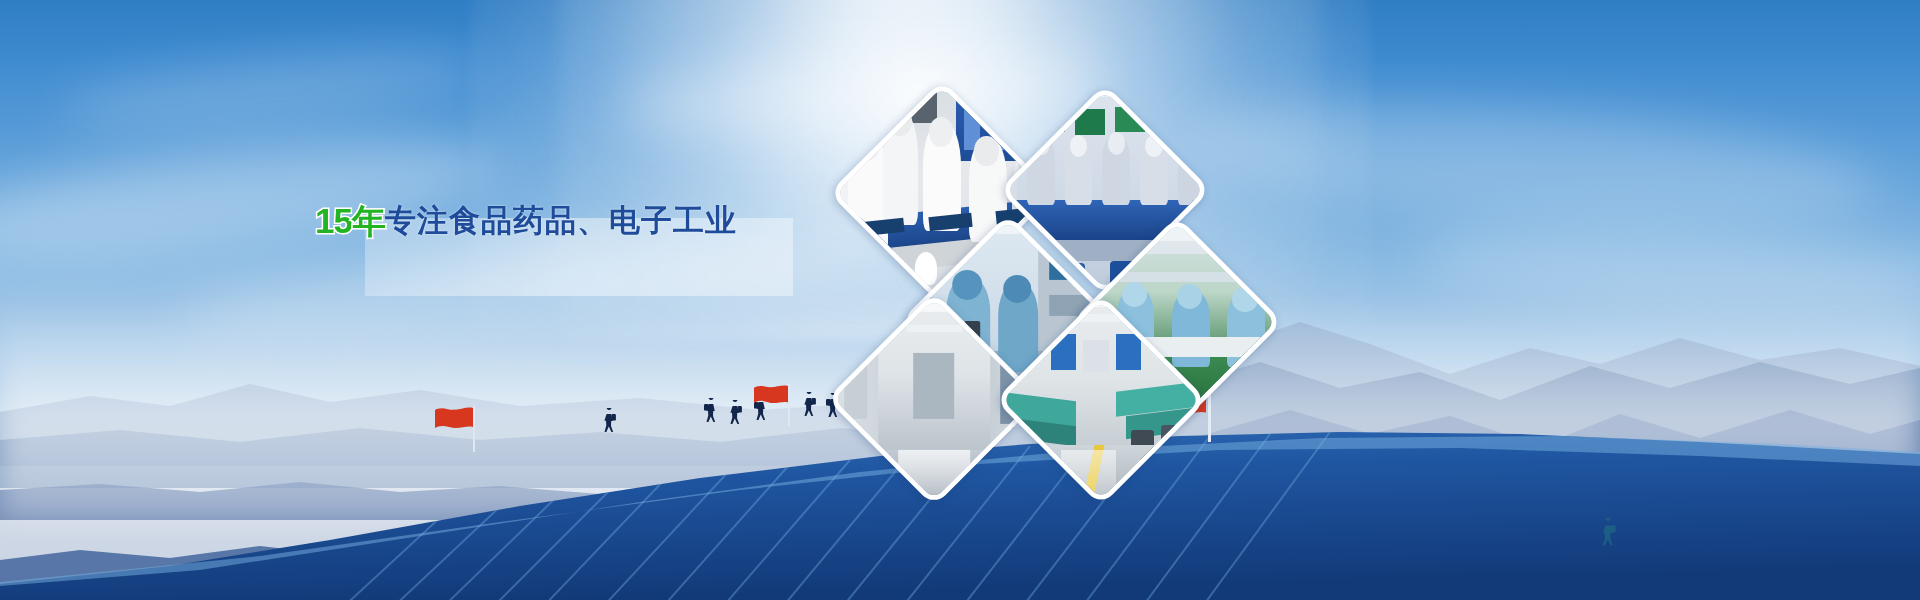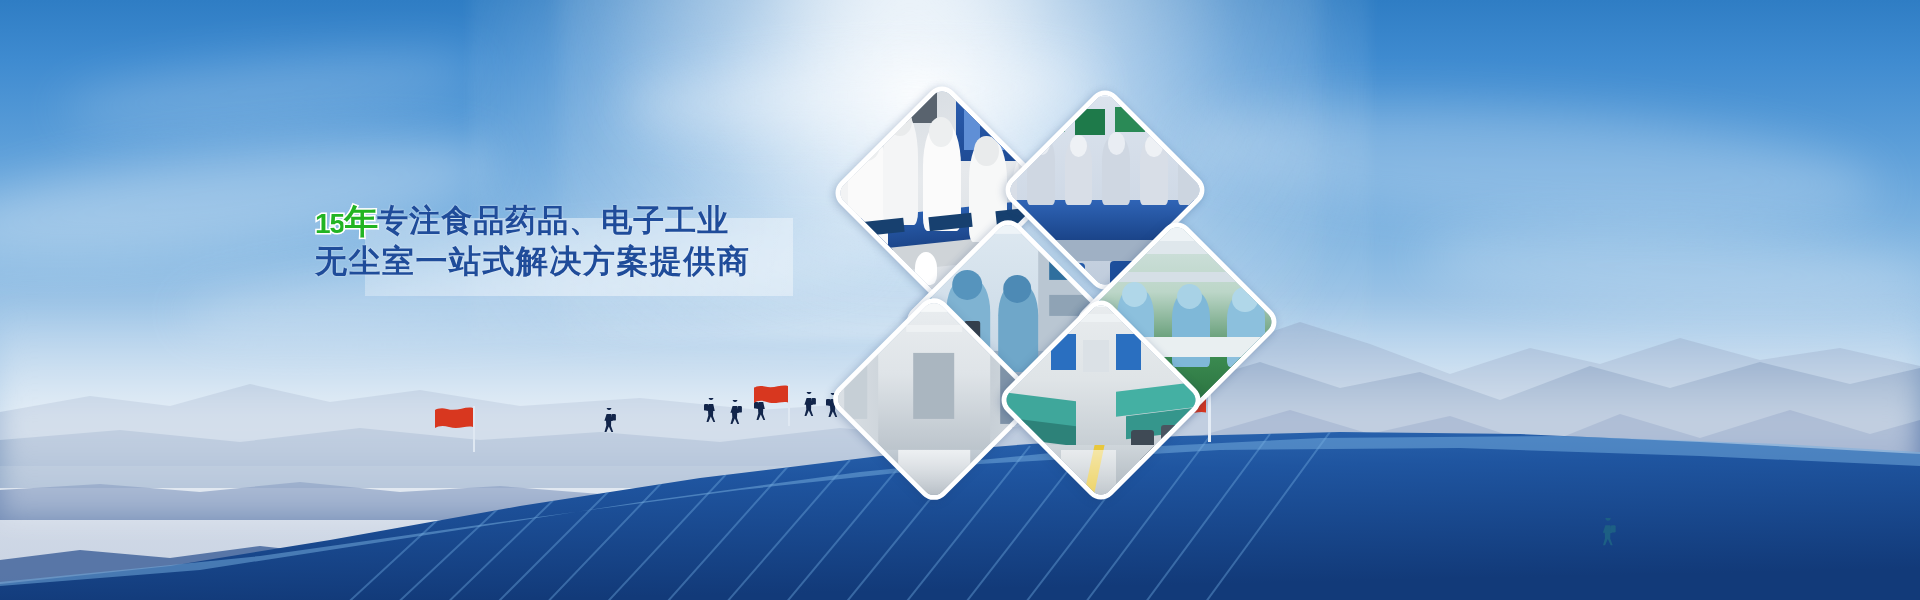--- a/index.html
+++ b/index.html
@@ -85,21 +85,21 @@
   }
   .headline{
     position:absolute;left:315px;top:200px;width:540px;
     line-height:41px;
     white-space:nowrap;
   }
   .line{display:block;height:41px;}
   .l1{padding-left:0;}
   .l2{padding-left:0;}
   .years{
-    font-size:28px;font-weight:bold;color:#22b422;
+    font-size:35px;font-weight:bold;color:#22b422;
     letter-spacing:-1px;
     -webkit-text-stroke:3px #ffffff;
     paint-order:stroke fill;
     text-shadow:
       0 0 1px #fff, 1px 1px 0 #fff, -1px -1px 0 #fff,
       1px -1px 0 #fff, -1px 1px 0 #fff;
     vertical-align:-2px;
   }
   .years-cn{font-size:34px;}
   .maintext{
@@ -318,23 +318,20 @@
         <rect x="11.5" y="6" width="4.4" height="6.6" rx="1.2" fill="#1d5f84"></rect>
       </svg>
   </div>
 
   <div class="textpanel"></div>
 
   <div class="headline">
     <span class="line l1">
       <span class="years">15</span><span class="years years-cn">年</span><span class="maintext">专注食品药品、电子工业</span>
     </span>
-    <span class="line l2">
-      <span class="maintext">无尘室一站式解决方案提供商</span>
-    </span>
   </div>
 
   <div class="tiles">
 
     <div class="tile" style="left:22px;top:18px;width:150px;height:150px;">
       <div class="inner">
         <div class="scene">
           <div class="bg" style="background:linear-gradient(165deg,#cfd6dd 0%,#e6e9ec 45%,#d2d8de 100%);"></div>
 
           <div class="p" style="left:55%;top:4%;width:44%;height:34%;background:linear-gradient(180deg,#2f63b8,#1f4c96);"></div>

